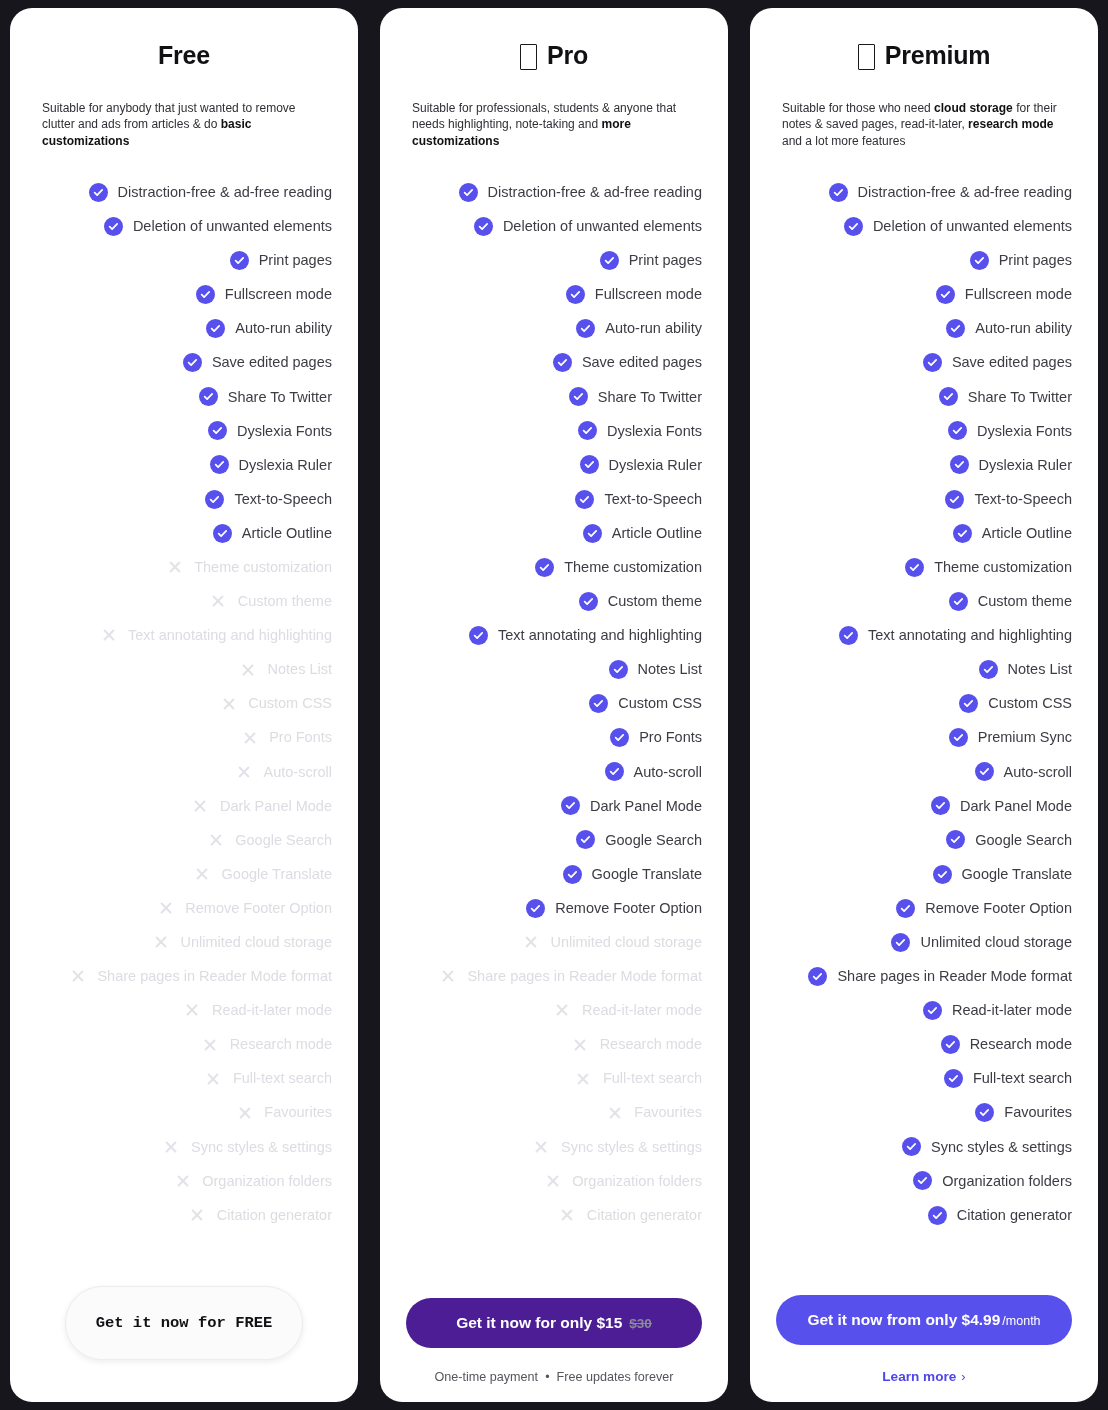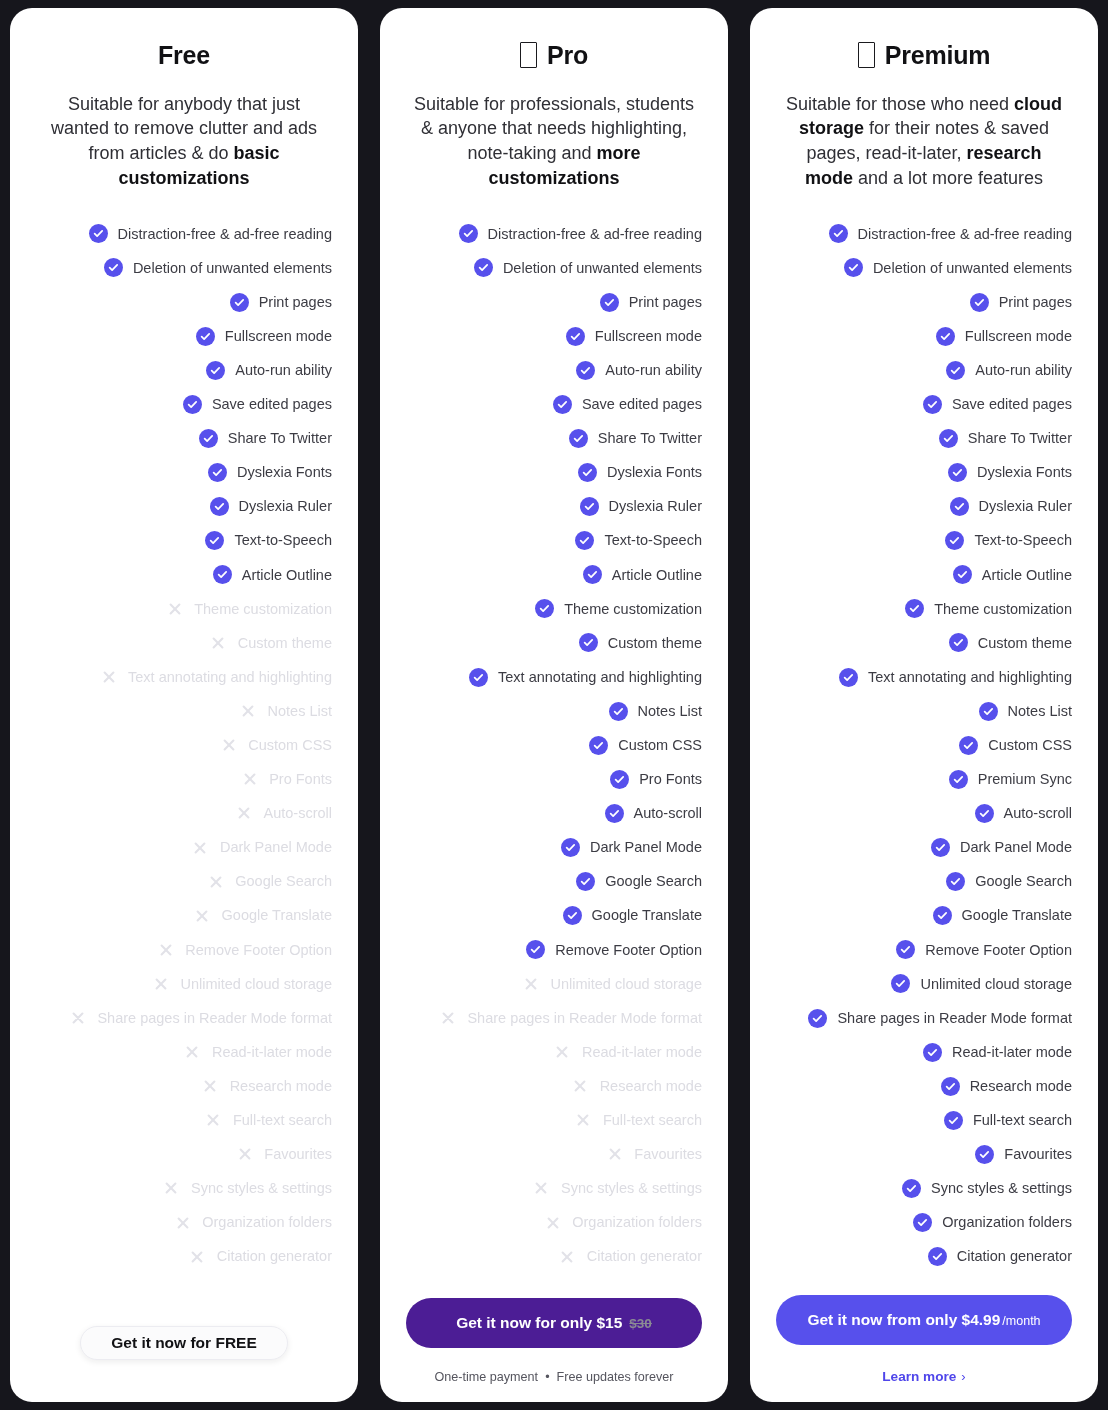--- a/index.html
+++ b/index.html
@@ -35,39 +35,39 @@
   
   .plan-title {
     text-align: center;
     font-size: 25px;
     font-weight: bold;
     color: #111114;
     letter-spacing: -0.2px;
     line-height: 1.1;
     display: flex;
     justify-content: center;
-    align-items: flex-start;
+    align-items: flex-end;
     gap: 10px;
   }
 
   .plan-emoji {
     font-size: 24px;
     display: inline-block;
     width: 17px;
     height: 26px;
     line-height: 26px;
     border: 1.5px solid #1a1a1e;
     border-radius: 1px;
     font-size: 0;
   }
 
   .plan-desc {
-    margin-top: 22px;
-    text-align: center;
-    font-size: 18px;
+    margin-top: 30px;
+    text-align: left;
+    font-size: 12px;
     line-height: 1.38;
     color: #2f2f35;
     padding: 0 6px;
   }
   .plan-desc b { font-weight: bold; color: #111114; }
 
   
   .feature-list {
     margin-top: 26px;
     list-style: none;
@@ -132,22 +132,23 @@
     display: inline-flex;
     align-items: baseline;
     justify-content: center;
     gap: 7px;
   }
 
   .cta-free {
     background: #fbfbfc;
     color: #111114;
     border: 1px solid #ececf1;
-    padding: 7px 30px;
+    padding: 27px 30px;
     box-shadow: 0 2px 6px rgba(20,20,30,0.08);
+    font-family: Liberation Mono, monospace;
   }
 
   .cta-pro {
     background: #4c1d95;
     color: #ffffff;
     padding: 16px 36px;
     width: 100%;
   }
 
   .cta-premium {

